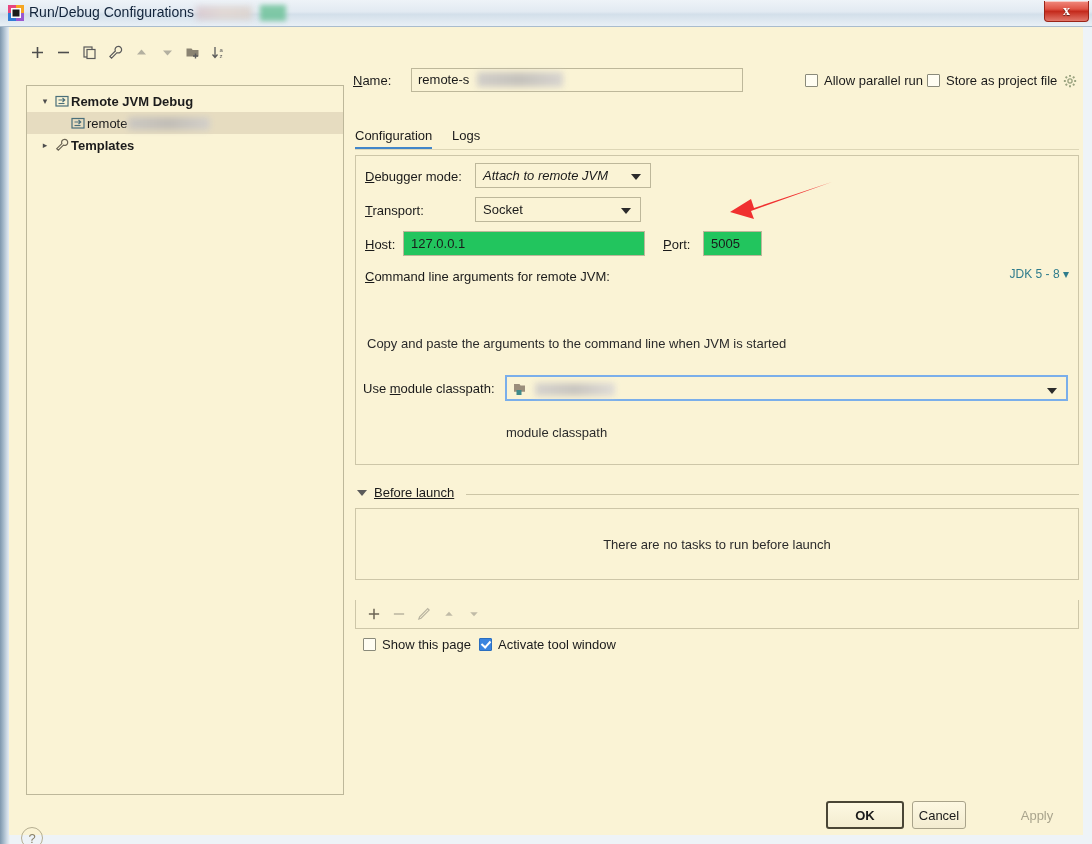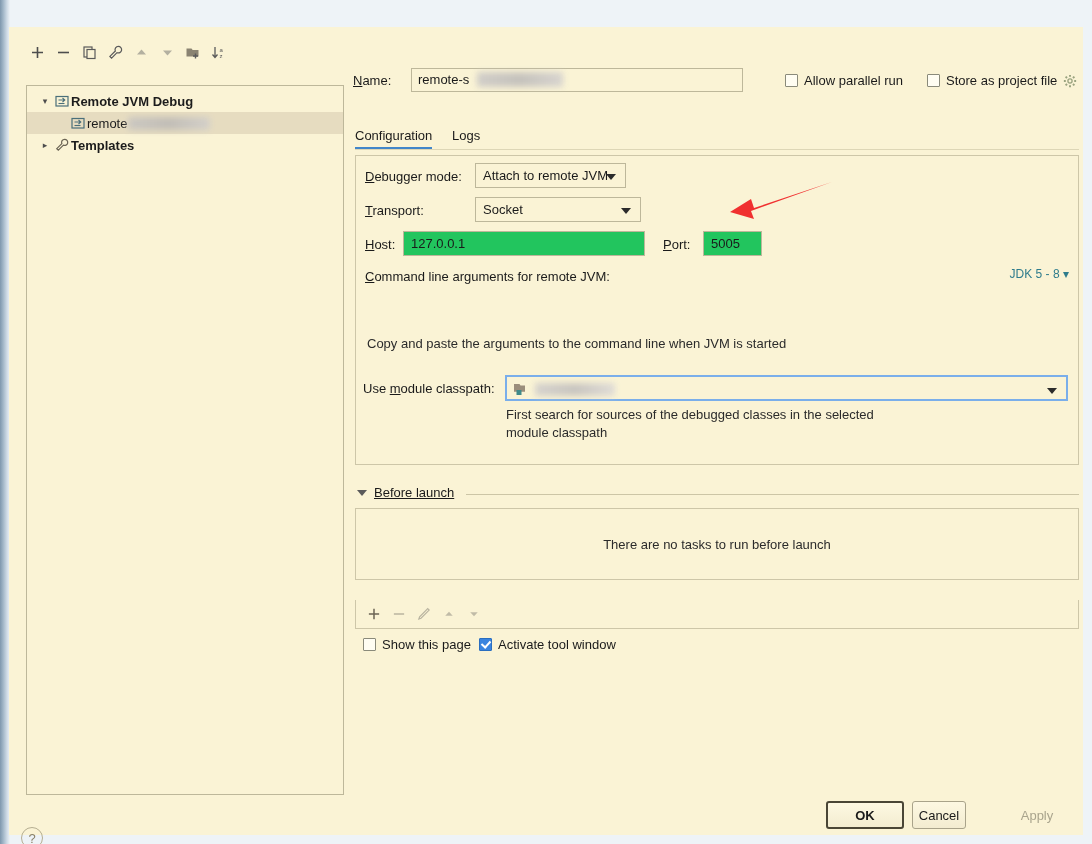--- a/index.html
+++ b/index.html
@@ -443,20 +443,38 @@
     left: 710px; top: 168px;
     width: 140px; height: 60px;
     pointer-events: none;
   }
 </style>
 </head>
 <body>
 
 <div class="window">
 
+  <div class="titlebar">
+    <span class="title-icon">
+      <svg width="16" height="16" viewBox="0 0 16 16">
+        <rect x="0" y="0" width="8" height="8" fill="#e8457f"></rect>
+        <rect x="8" y="0" width="8" height="8" fill="#f5a623"></rect>
+        <rect x="0" y="8" width="8" height="8" fill="#2f7cd6"></rect>
+        <rect x="8" y="8" width="8" height="8" fill="#9b59d0"></rect>
+        <rect x="3" y="3" width="10" height="10" fill="#ffffff"></rect>
+        <rect x="4.5" y="4.5" width="7" height="7" fill="#1c1c1c"></rect>
+      </svg>
+    </span>
+    <span class="title-text">Run/Debug Configurations</span>
+    <span class="title-blur1"></span>
+    <span class="title-blur2"></span>
+    <div class="close-btn">
+      <span class="close-glyph">x</span>
+    </div>
+  </div>
 
   <div class="dialog">
 
     <div class="left-toolbar">
       <div class="tb-btn">
         <svg width="15" height="15" viewBox="0 0 15 15">
             <path d="M7.5 2v11M2 7.5h11" stroke="#4d4d4d" stroke-width="1.6" fill="none"></path>
           </svg>
       </div>
       <div class="tb-btn">
@@ -535,21 +553,21 @@
         <span class="tree-label">Templates</span>
       </div>
     </div>
 
     <div class="name-label"><u>N</u>ame:</div>
     <div class="name-input">
       <span>remote-s</span>
     </div>
     <div class="name-blur"></div>
 
-    <div class="chk-wrap" style="left:776px; top:46px;">
+    <div class="chk-wrap" style="left:796px; top:46px;">
       <span class="chkbox"></span>
       <span>Allow parallel run</span>
     </div>
     <div class="chk-wrap" style="left:918px; top:46px;">
       <span class="chkbox"></span>
       <span>Store as project file</span>
       <span style="display:inline-flex;">
         <svg width="14" height="14" viewBox="0 0 16 16">
           <circle cx="8" cy="8" r="2.4" fill="none" stroke="#9aa37f" stroke-width="1.5"></circle>
           <g stroke="#9aa37f" stroke-width="2.2">
@@ -566,21 +584,21 @@
       <div class="tab" style="left:97px;">
         <span>Logs</span>
       </div>
     </div>
 
     <div class="section-box"></div>
 
     <div class="f-label" style="left:356px; top:142px;">
       <u>D</u>ebugger mode:
     </div>
-    <div class="combo" style="left:466px; top:136px; width:151px; height:25px;">
+    <div class="combo" style="left:466px; top:136px; width:176px; height:25px;font-style:italic;">
       <span>Attach to remote JVM</span>
       <span class="arrow"></span>
     </div>
 
     <div class="f-label" style="left:356px; top:176px;">
       <u>T</u>ransport:
     </div>
     <div class="combo" style="left:466px; top:170px; width:166px; height:25px;">
       <span>Socket</span>
       <span class="arrow"></span>
@@ -615,21 +633,20 @@
     <div class="mod-combo">
       <span style="position:absolute;left:6px;top:4px;">
         <svg width="16" height="16" viewBox="0 0 16 16">
           <path d="M1 3h5.5l1 1.6H12v6.2H1z" fill="#9b8e7c"></path>
           <rect x="3.5" y="9" width="5" height="5" fill="#3f8a8a"></rect>
         </svg>
       </span>
       <span class="mod-blur"></span>
       <span class="arrow" style="position:absolute;right:9px;top:11px;width:0;height:0;border-left:5px solid transparent;border-right:5px solid transparent;border-top:6px solid #2b2b2b;"></span>
     </div>
-    <div class="hint" style="left:497px; top:380px;">First search for sources of the debugged classes in the selected</div>
     <div class="hint" style="left:497px; top:398px;">module classpath</div>
 
     <div class="bl-header">
       <span class="bl-tri"></span>
       <span style="text-decoration:underline;text-decoration-skip-ink:none;text-align:right;">Before launch</span>
     </div>
     <div class="bl-line"></div>
     <div class="bl-body">
       <span>There are no tasks to run before launch</span>
     </div>

